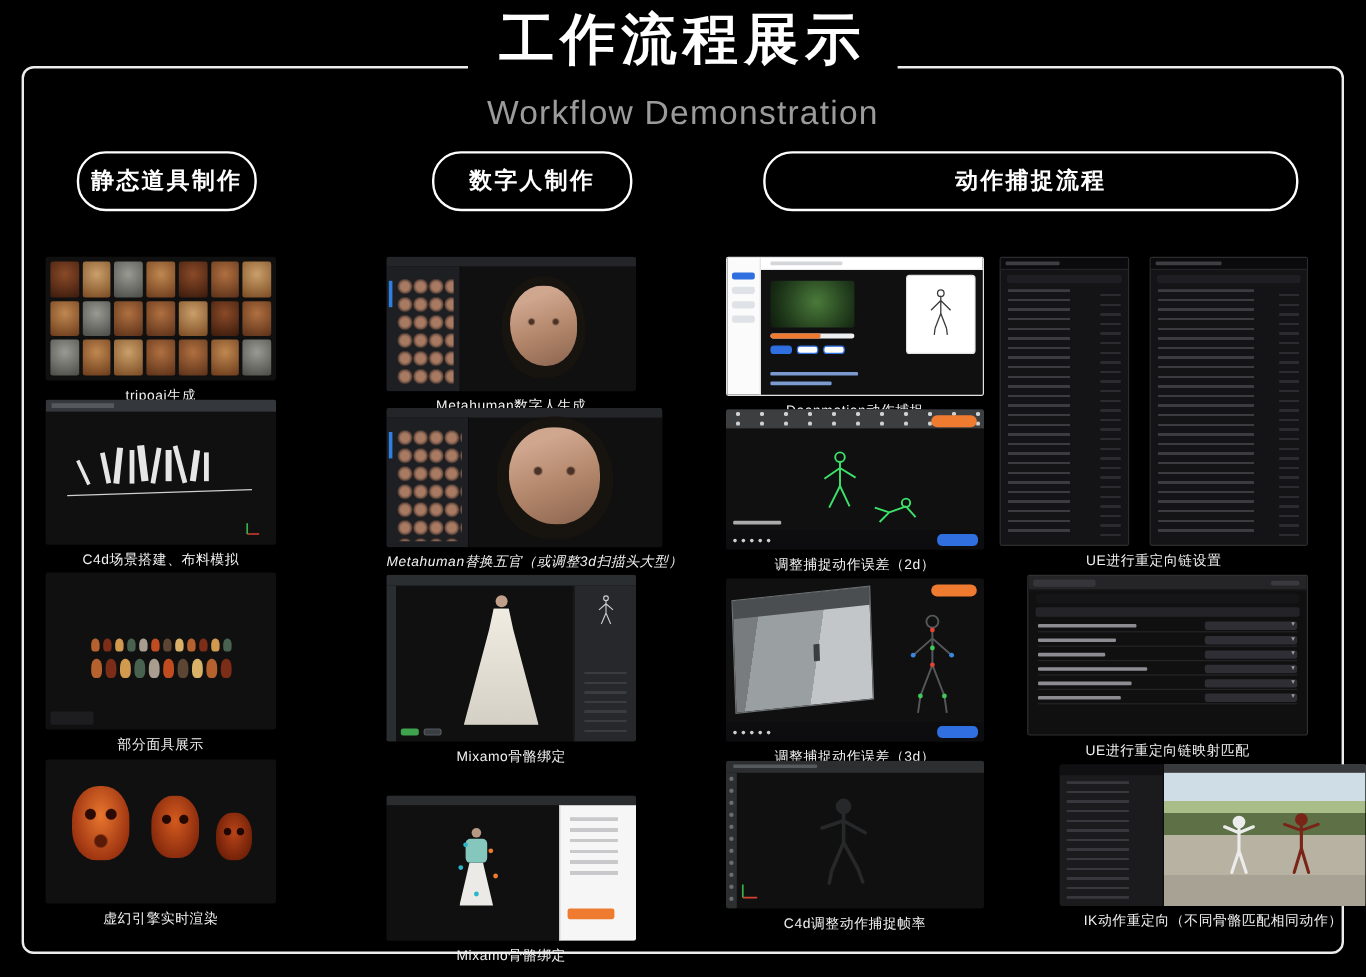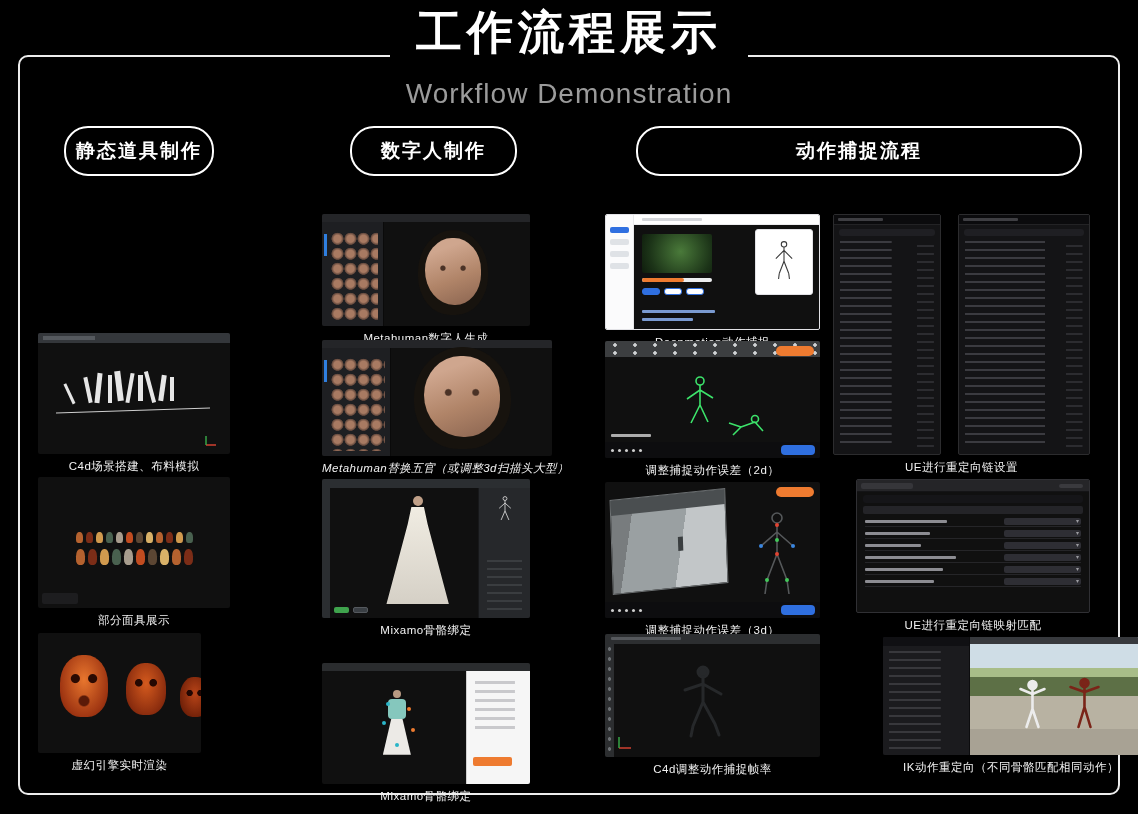--- a/index.html
+++ b/index.html
@@ -8,21 +8,21 @@
 
   .slide{position:relative;width:1138px;height:814px;background:#000;color:#fff;overflow:hidden;}
   .frame{position:absolute;left:18px;top:55px;width:1102px;height:740px;border:2px solid #ededed;border-radius:10px;}
   .title{position:absolute;top:2px;left:50%;transform:translateX(-50%);background:#000;padding:0 26px;
          font-size:46px;font-weight:bold;letter-spacing:5px;z-index:2;white-space:nowrap;color:#fff;}
   .subtitle{position:absolute;top:78px;width:100%;text-align:center;font-size:28px;color:#9b9b9b;letter-spacing:1px;}
 
   .pill{position:absolute;border:2px solid #fff;border-radius:24px;display:flex;align-items:center;justify-content:center;
         font-weight:bold;font-size:19px;letter-spacing:2px;color:#fff;background:#000;}
   .pill-static{left:64px;top:126px;width:150px;height:50px;}
-  .pill-digital{left:350px;top:126px;width:167px;height:50px;}
+  .pill-digital{left:360px;top:126px;width:167px;height:50px;}
   .pill-mocap{left:636px;top:126px;width:446px;height:50px;}
 
   .thumb{position:absolute;}
   .thumb .img{position:relative;width:100%;overflow:hidden;border-radius:2px;background:#101010;}
   .thumb figcaption{margin-top:5px;text-align:center;font-size:11.5px;color:#f2f2f2;letter-spacing:.5px;white-space:nowrap;}
   .overlay{position:absolute;inset:0;width:100%;height:100%;}
 
   
   .art-maskgrid{background:#141414;display:grid;grid-template-columns:repeat(7,1fr);grid-template-rows:repeat(3,1fr);gap:3px;padding:4px;}
   .art-maskgrid i{border-radius:2px;background:radial-gradient(circle at 50% 35%, #b07040, #5a3018);}
@@ -212,20 +212,46 @@
   <div class="pill pill-static">
     <span>静态道具制作</span>
   </div>
   <div class="pill pill-digital">
     <span>数字人制作</span>
   </div>
   <div class="pill pill-mocap">
     <span>动作捕捉流程</span>
   </div>
 
+  <figure class="thumb" style="left:38px;top:214px;width:192px;">
+    <div class="img art-maskgrid" style="height:103px;">
+        <i></i>
+        <i></i>
+        <i></i>
+        <i></i>
+        <i></i>
+        <i></i>
+        <i></i>
+        <i></i>
+        <i></i>
+        <i></i>
+        <i></i>
+        <i></i>
+        <i></i>
+        <i></i>
+        <i></i>
+        <i></i>
+        <i></i>
+        <i></i>
+        <i></i>
+        <i></i>
+        <i></i>
+      </div>
+    <figcaption>tripoai生成</figcaption>
+  </figure>
 
   <figure class="thumb" style="left:38px;top:333px;width:192px;">
     <div class="img art-c4d" style="height:121px;">
       <svg class="overlay" viewBox="0 0 192 121">
         <rect x="0" y="0" width="192" height="10" fill="#34373b"></rect>
         <rect x="5" y="3" width="52" height="4" fill="#55595e"></rect>
         <line x1="18" y1="80" x2="172" y2="75" stroke="#cfcfcf" stroke-width="1"></line>
         <g fill="#e6e6e6">
           <rect x="30" y="50" width="3" height="22" transform="rotate(-25 31 61)"></rect>
           <rect x="48" y="44" width="4" height="26" transform="rotate(-12 50 57)"></rect>
@@ -273,21 +299,21 @@
           <i></i>
           <i></i>
           <i></i>
           <i></i>
         </div>
       <div class="scene-hud"></div>
     </div>
     <figcaption>部分面具展示</figcaption>
   </figure>
 
-  <figure class="thumb" style="left:38px;top:633px;width:163px;">
+  <figure class="thumb" style="left:38px;top:633px;width:192px;">
     <div class="img art-red" style="height:120px;">
       <div class="mask m1"></div>
       <div class="mask m2"></div>
       <div class="mask m3"></div>
     </div>
     <figcaption>虚幻引擎实时渲染</figcaption>
   </figure>
 
   <figure class="thumb" style="left:322px;top:214px;width:208px;">
     <div class="img art-mh mh1" style="height:112px;">

